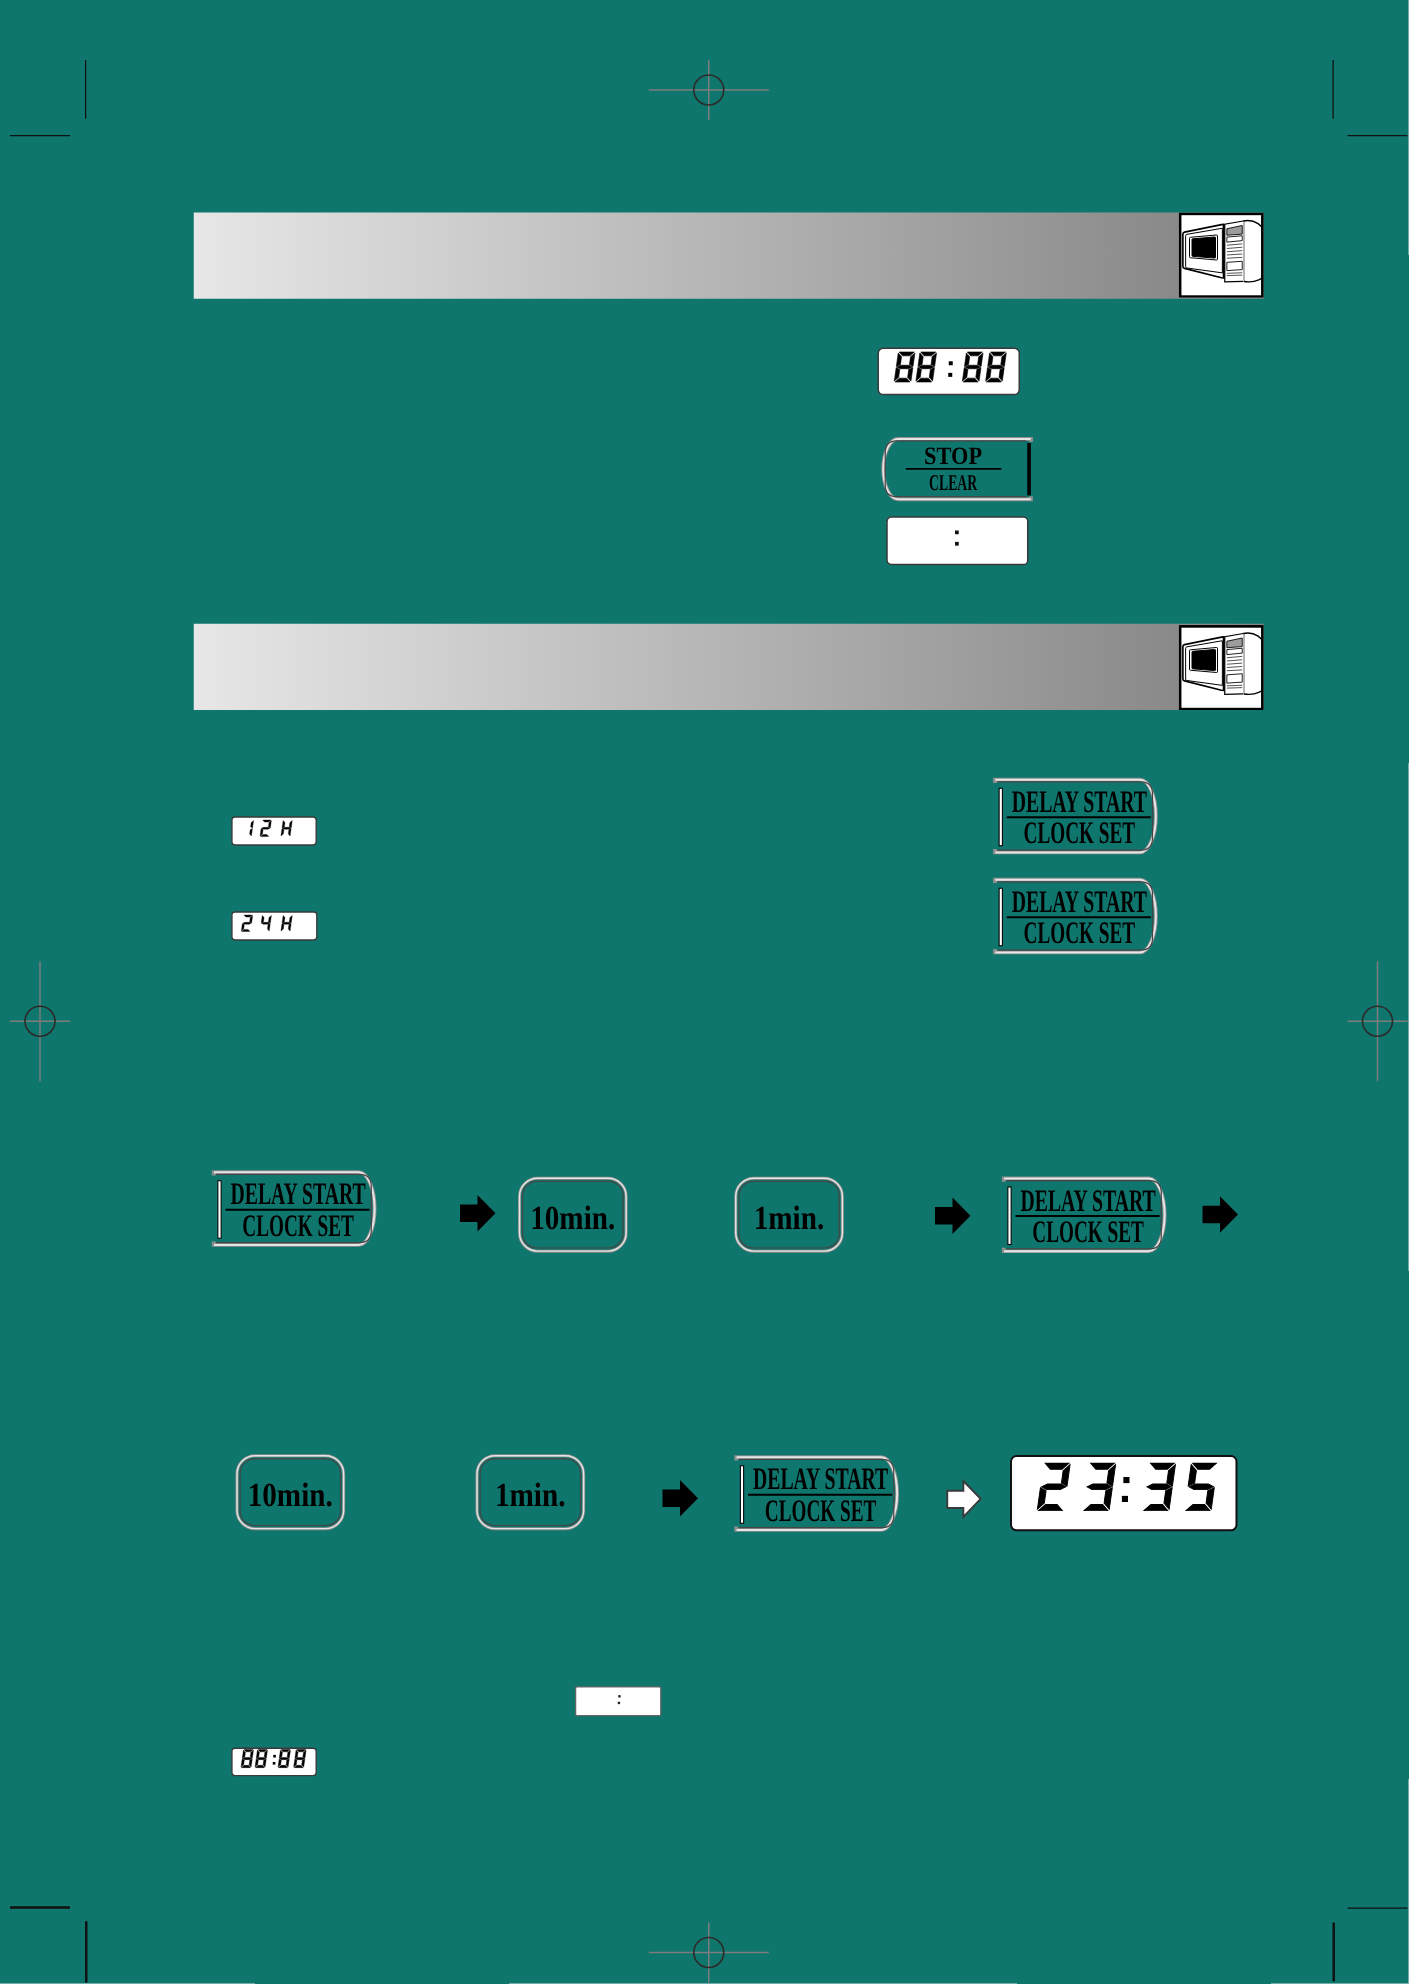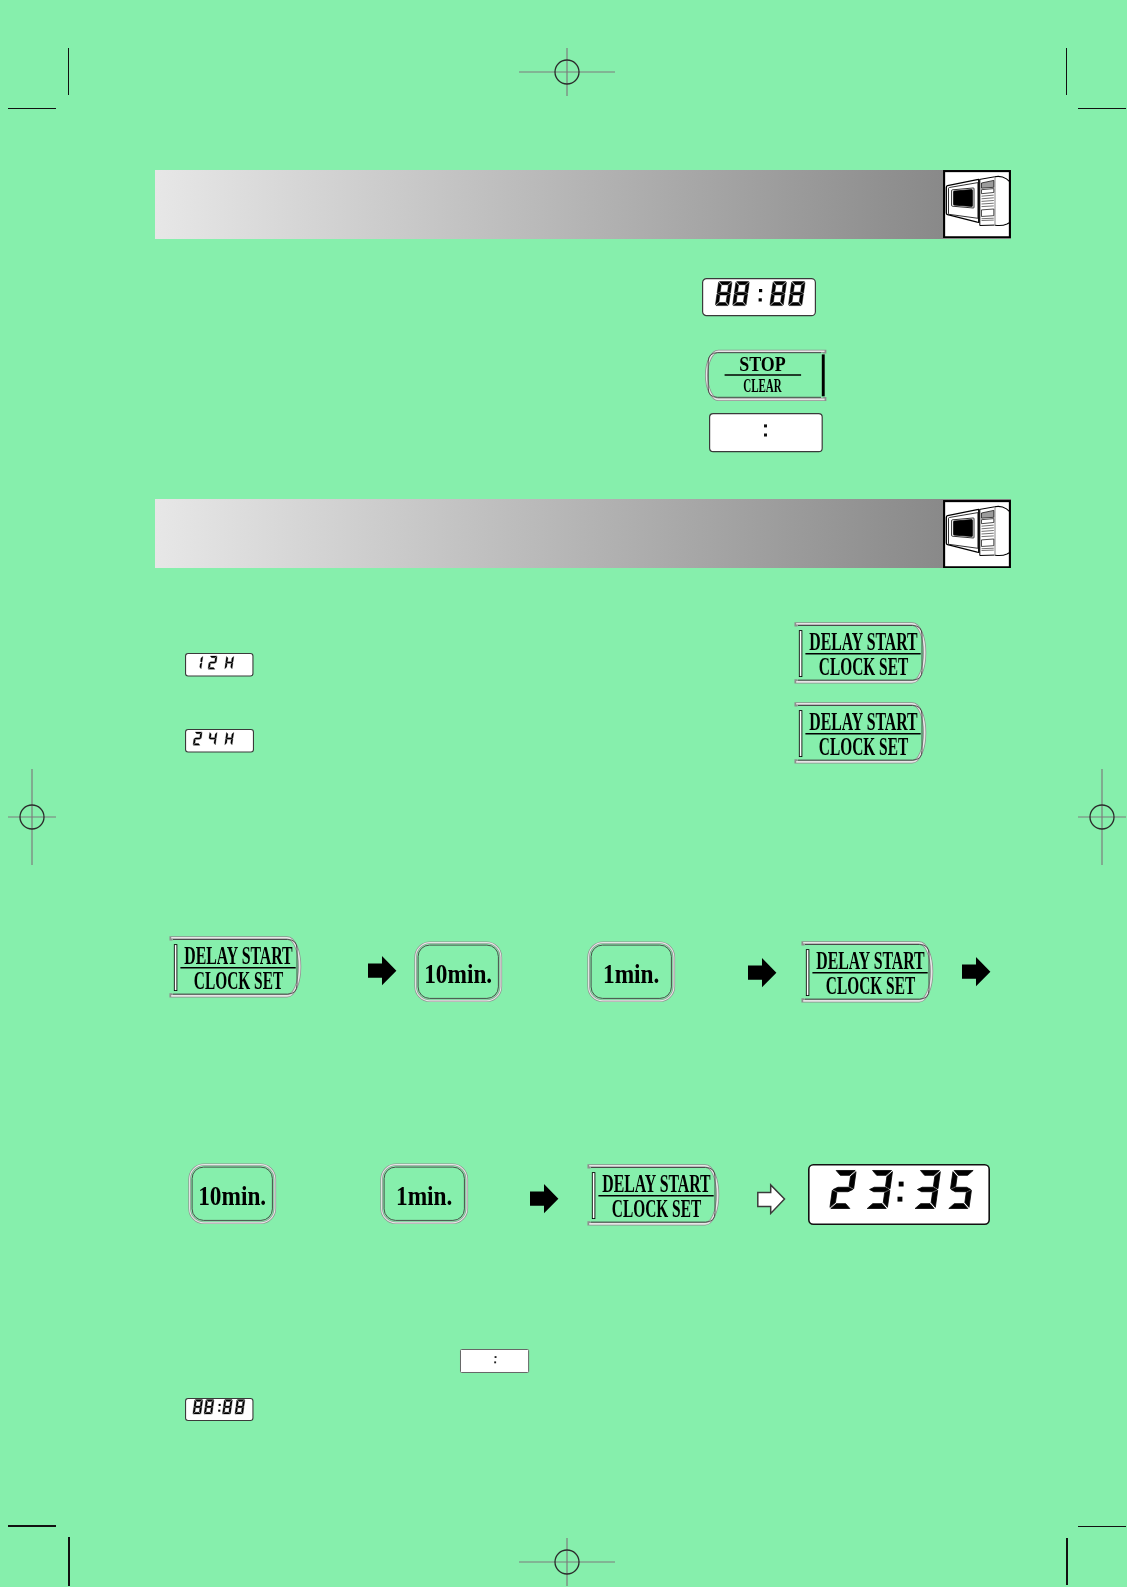--- a/index.html
+++ b/index.html
@@ -1,15 +1,15 @@
 <!DOCTYPE html>
 <html><head><meta charset="utf-8">
 <style>
 html,body{margin:0;padding:0;background:#fff;}
-#page{position:relative;width:1127px;height:1587px;background:#86efac;overflow:hidden;font-family:"Liberation Serif",serif;}
+#page{position:relative;width:1127px;height:1587px;background:#0f766e;overflow:hidden;font-family:"Liberation Serif",serif;}
 .abs{position:absolute;}
 svg{display:block;overflow:visible;}
 </style></head><body>
 <div id="page">
 
 <svg class="abs" style="left:517px;top:46px" width="100" height="52">
       <line x1="2" y1="26" x2="98" y2="26" stroke="#7d7d7d" stroke-width="1.2"></line>
       <line x1="50" y1="2" x2="50" y2="50" stroke="#7d7d7d" stroke-width="1.2"></line>
       <circle cx="50" cy="26" r="12" fill="none" stroke="#2b2b2b" stroke-width="1.3"></circle>
     </svg>

